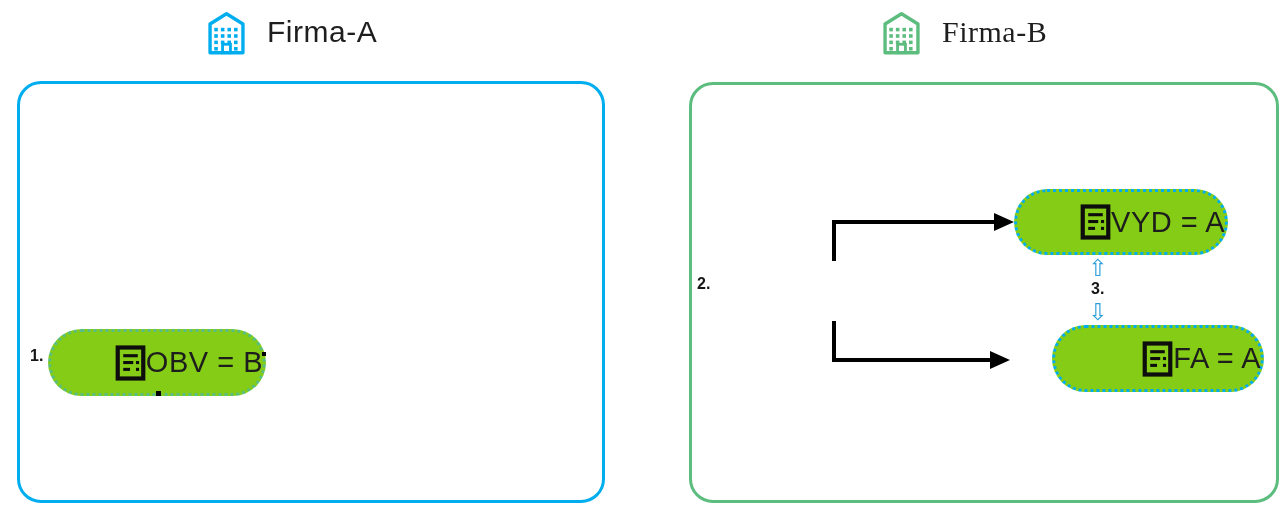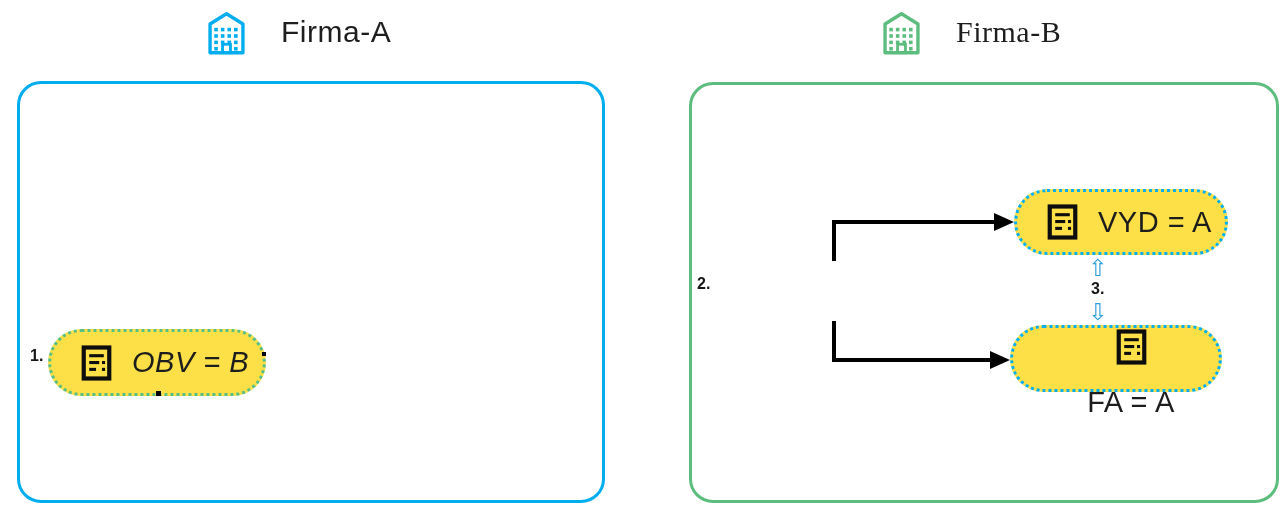--- a/index.html
+++ b/index.html
@@ -10,37 +10,37 @@
     --connector:#000000;
     --text:#1d1d1d;
   }
   html,body{margin:0;padding:0;background:#ffffff;}
   .canvas{
     position:relative;width:1282px;height:519px;background:#ffffff;
     font-family:"Liberation Sans","DejaVu Sans",sans-serif;color:var(--text);
     overflow:hidden;
   }
   .company-header{
-    position:absolute;top:6px;height:52px;display:flex;align-items:center;gap:31px;
+    position:absolute;top:6px;height:52px;display:flex;align-items:center;gap:17px;
   }
   .company-title{font-size:30px;letter-spacing:0.5px;color:#1e1e1e;white-space:nowrap;}
   .icon{display:inline-flex;align-items:center;justify-content:center;line-height:0;}
   .building.blue{color:var(--blue);}
   .building.green{color:var(--green);}
   .box{
     position:absolute;border:3px solid;border-radius:24px;background:transparent;
   }
   .box.blue-box{border-color:var(--blue);}
   .box.green-box{border-color:var(--green);}
   .connectors{position:absolute;left:0;top:0;z-index:2;}
   .connectors path{stroke:var(--connector);stroke-width:4;fill:none;}
   .connectors polygon{fill:var(--connector);}
   .pill{
-    position:absolute;z-index:3;background:#fde047;border:3px dotted;border-radius:40px;
-    display:flex;align-items:center;padding-left:30px;gap:20px;box-sizing:border-box;
+    position:absolute;z-index:3;background:#84cc16;border:3px dotted;border-radius:40px;
+    display:flex;align-items:center;padding-left:30px;box-sizing:border-box;justify-content:flex-end;
   }
   .pill.green-pill{border-color:var(--green-dot);}
   .pill.blue-pill{border-color:var(--blue);}
   .pill-label{font-size:29px;letter-spacing:0.5px;white-space:nowrap;color:var(--text);}
   .doc{color:#0d0d0d;}
   .step{
     position:absolute;z-index:4;font-size:16px;font-weight:700;color:#161616;line-height:1;
   }
   .vglyph{
     position:absolute;z-index:4;font-family:"DejaVu Sans",sans-serif;
@@ -115,21 +115,21 @@
     <polygon points="1010,360 990,351 990,369"></polygon>
   </svg>
 
   <span class="step" style="left:30px;top:348px;">1.</span>
   <span class="step" style="left:697px;top:276px;">2.</span>
   <span class="step" style="left:1091px;top:281px;">3.</span>
 
   <span class="vglyph" style="left:1085px;top:257px;">⇧</span>
   <span class="vglyph" style="left:1085px;top:301px;">⇩</span>
 
-  <div class="pill green-pill" style="left:48px;top:329px;width:218px;height:67px;font-style:italic;">
+  <div class="pill green-pill" style="left:48px;top:329px;width:218px;height:67px;">
     <span class="icon doc">
       <svg width="31" height="38" viewBox="0 0 34 40">
         <rect x="3" y="3" width="28" height="34" fill="none" stroke="currentColor" stroke-width="4.6"></rect>
         <g stroke="currentColor" stroke-width="3.4">
           <line x1="9" y1="12" x2="25" y2="12"></line>
           <line x1="9" y1="19.5" x2="20" y2="19.5"></line>
           <line x1="9" y1="27" x2="16.5" y2="27"></line>
         </g>
         <g fill="currentColor">
           <rect x="23" y="17.8" width="3.4" height="3.4"></rect>
@@ -152,21 +152,21 @@
         </g>
         <g fill="currentColor">
           <rect x="23" y="17.8" width="3.4" height="3.4"></rect>
           <rect x="23" y="25.3" width="3.4" height="3.4"></rect>
         </g>
       </svg>
     </span>
     <span class="pill-label">VYD = A</span>
   </div>
 
-  <div class="pill blue-pill" style="left:1010px;top:325px;width:212px;height:67px;flex-direction:column;">
+  <div class="pill blue-pill" style="left:1052px;top:325px;width:212px;height:67px;">
     <span class="icon doc">
       <svg width="31" height="38" viewBox="0 0 34 40">
         <rect x="3" y="3" width="28" height="34" fill="none" stroke="currentColor" stroke-width="4.6"></rect>
         <g stroke="currentColor" stroke-width="3.4">
           <line x1="9" y1="12" x2="25" y2="12"></line>
           <line x1="9" y1="19.5" x2="20" y2="19.5"></line>
           <line x1="9" y1="27" x2="16.5" y2="27"></line>
         </g>
         <g fill="currentColor">
           <rect x="23" y="17.8" width="3.4" height="3.4"></rect>

